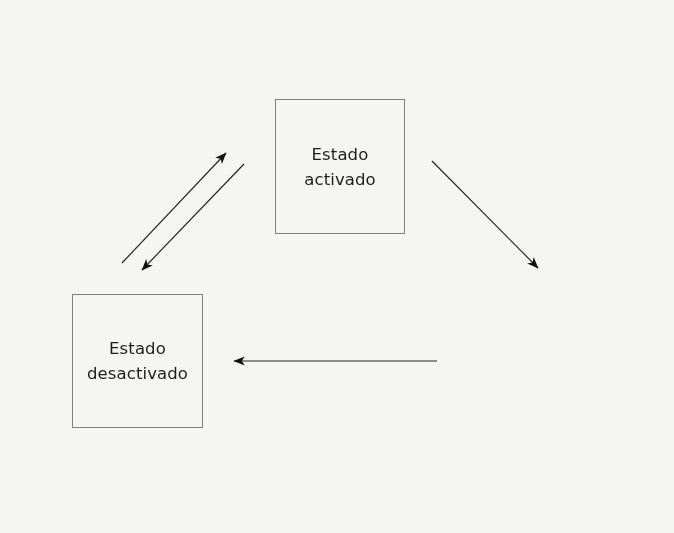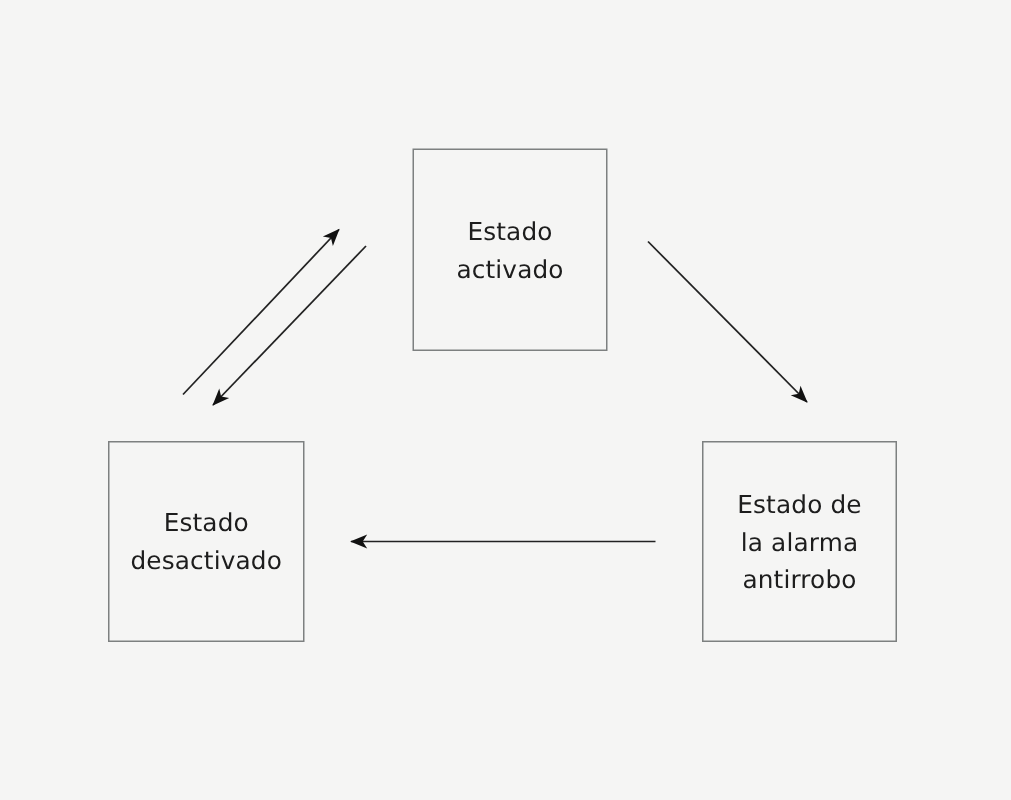--- a/index.html
+++ b/index.html
@@ -95,19 +95,14 @@
   <div class="state-node" id="node-activado">
     <span class="state-label">Estado
 activado</span>
   </div>
 
   <div class="state-node" id="node-desactivado">
     <span class="state-label">Estado
 desactivado</span>
   </div>
 
-  <div class="state-node" id="node-alarma">
-    <span class="state-label">Estado de
-la alarma
-antirrobo</span>
-  </div>
 
 </div>
 
 </body></html>

